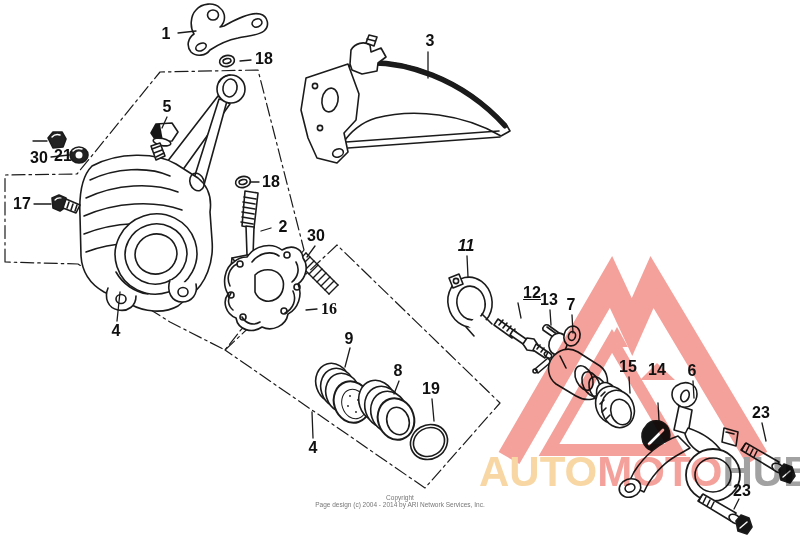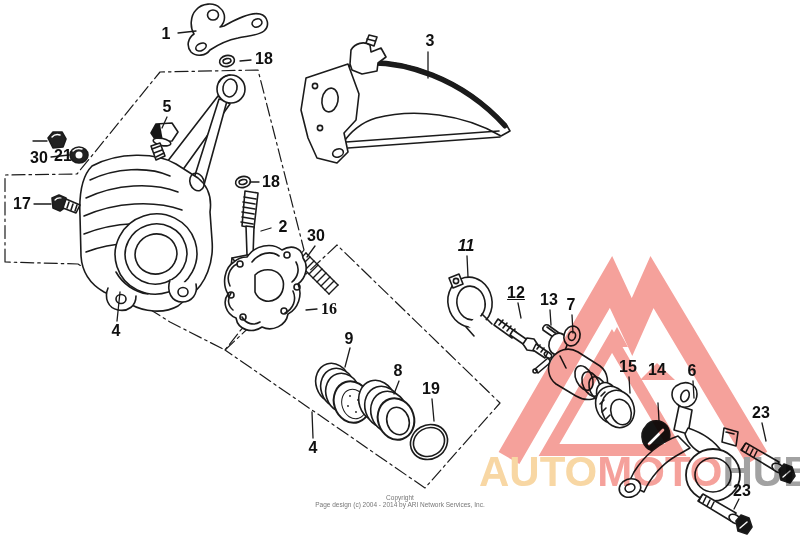--- a/index.html
+++ b/index.html
@@ -290,21 +290,21 @@
       <div class="lbl" style="left: 271px; top: 182px;">18</div>
       <div class="lbl" style="left: 283px; top: 227px;">2</div>
       <div class="lbl" style="left: 316px; top: 236px;">30</div>
       <div class="lbl" style="left: 329px; top: 309px; font-family: Liberation Serif, serif;">16</div>
       <div class="lbl" style="left: 116px; top: 331px;">4</div>
       <div class="lbl" style="left: 349px; top: 339px;">9</div>
       <div class="lbl" style="left: 398px; top: 371px;">8</div>
       <div class="lbl" style="left: 431px; top: 389px;">19</div>
       <div class="lbl" style="left: 313px; top: 448px;">4</div>
       <div class="lbl" style="left: 466px; top: 246px; font-style: italic;">11</div>
-      <div class="lbl" style="left: 516px; top: 293px; text-decoration: underline;">12</div>
+      <div class="lbl" style="left: 532px; top: 293px; text-decoration: underline;">12</div>
       <div class="lbl" style="left: 549px; top: 300px;">13</div>
       <div class="lbl" style="left: 571px; top: 305px;">7</div>
       <div class="lbl" style="left: 628px; top: 367px;">15</div>
       <div class="lbl" style="left: 657px; top: 370px; text-align: right;">14</div>
       <div class="lbl" style="left: 692px; top: 371px;">6</div>
       <div class="lbl" style="left: 761px; top: 413px;">23</div>
       <div class="lbl" style="left: 742px; top: 491px;">23</div>
     </div>
 
   <div class="footer">

